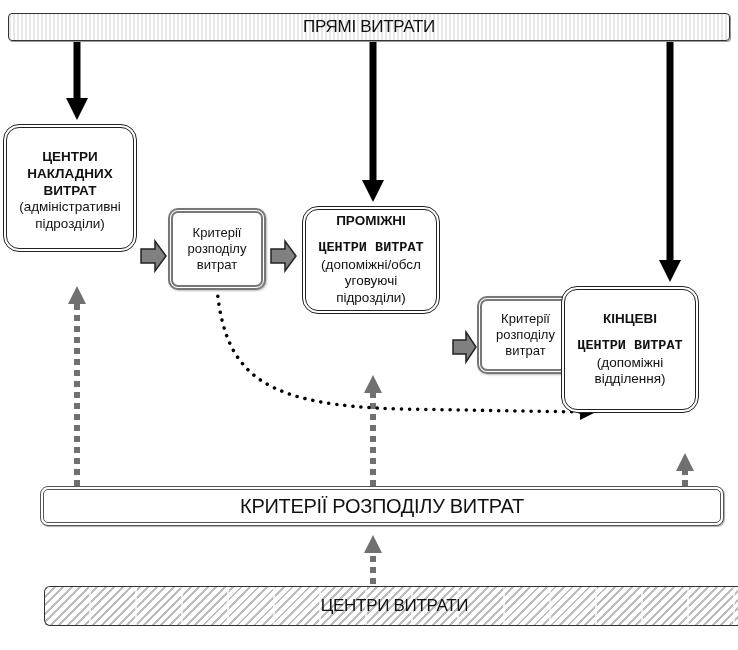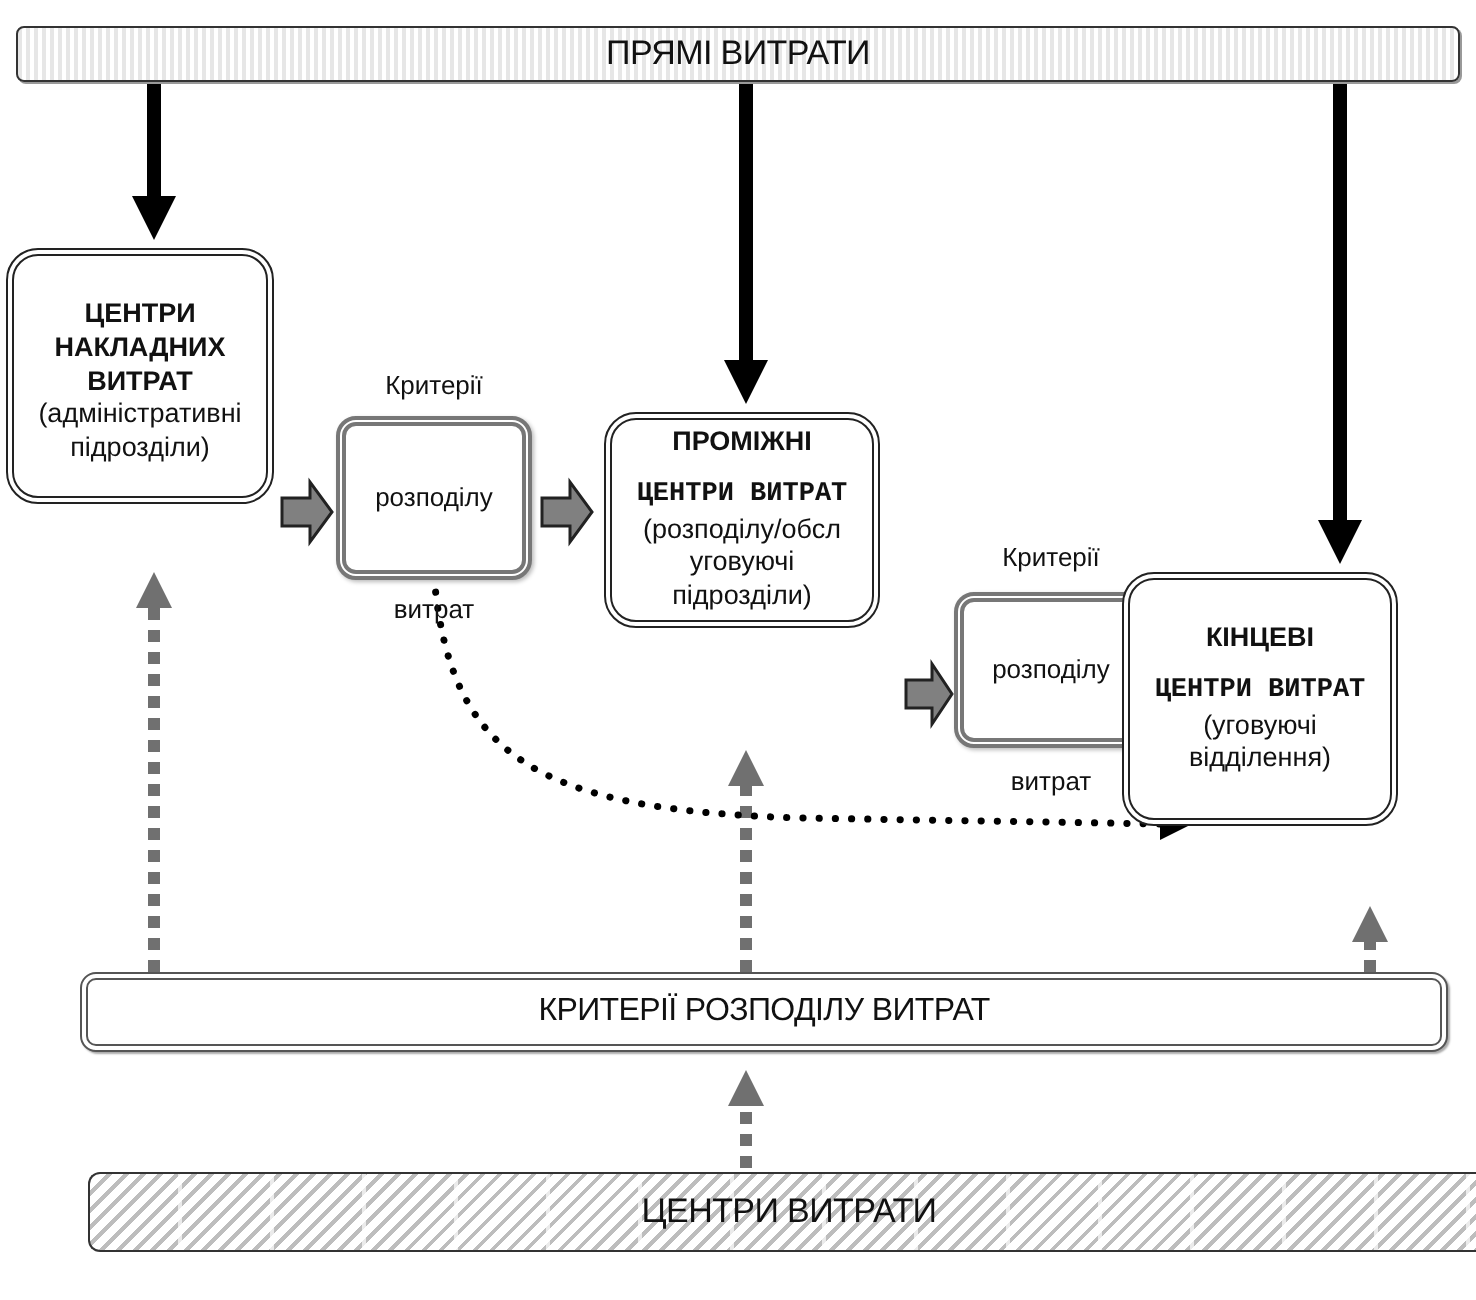--- a/index.html
+++ b/index.html
@@ -8,33 +8,33 @@
   svg.layer { position: absolute; left: 0; top: 0; }
 
   .banner { position: absolute; display: flex; align-items: center; justify-content: center;
             font-weight: normal; font-size: 17px; letter-spacing: -0.3px; box-sizing: border-box; }
   .banner-top { left: 8px; top: 13px; width: 722px; height: 28px;
     border: 1.5px solid #333; border-radius: 4px;
     background: repeating-linear-gradient(90deg, #e6e6e6 0 2px, #ffffff 2px 4px);
     box-shadow: 1px 1px 0 #999; }
   .banner-mid { left: 40px; top: 486px; width: 684px; height: 40px;
     border: 4px double #555; border-radius: 8px; background: #fff;
-    box-shadow: 1px 1px 1px #aaa; font-size: 16px; }
+    box-shadow: 1px 1px 1px #aaa; font-size: 20px; }
   .banner-bot { left: 44px; top: 586px; width: 700px; height: 40px;
     border: 1.5px solid #333; border-right: none; border-radius: 6px 0 0 6px;
     background:
       repeating-linear-gradient(90deg, transparent 0 44px, rgba(255,255,255,0.7) 44px 46px),
       repeating-linear-gradient(135deg, #bdbdbd 0 2px, #ffffff 2px 6px);
     font-size: 17px; }
 
   .box { position: absolute; box-sizing: border-box; display: flex; flex-direction: column;
          align-items: center; justify-content: center; text-align: center; background: #fff;
          line-height: 1.25; }
   .box-main { border: 4px double #222; border-radius: 16px; font-size: 13.5px; }
-  .box-crit { border: 5px double #777; border-radius: 10px; font-size: 13px; box-shadow: 1px 1px 2px #bbb; gap: 40px; }
+  .box-crit { border: 5px double #777; border-radius: 10px; font-size: 13px; box-shadow: 1px 1px 2px #bbb; }
   .b { font-weight: bold; }
   .gap { margin-top: 10px; font-family: Liberation Mono, monospace; }
 
   #box-overhead { left: 3px; top: 124px; width: 134px; height: 128px; padding-top: 6px; }
   #box-crit1 { left: 168px; top: 208px; width: 98px; height: 82px; }
   #box-intermediate { left: 302px; top: 206px; width: 138px; height: 108px; }
   #box-crit2 { left: 477px; top: 296px; width: 97px; height: 78px; }
   #box-final { left: 561px; top: 286px; width: 138px; height: 127px; }
 </style>
 </head>
@@ -114,29 +114,29 @@
 
 <div id="box-crit1" class="box box-crit">
   <div>Критерії</div>
   <div>розподілу</div>
   <div>витрат</div>
 </div>
 
 <div id="box-intermediate" class="box box-main">
   <div class="b">ПРОМІЖНІ</div>
   <div class="b gap">ЦЕНТРИ ВИТРАТ</div>
-  <div>(розподілу/обсл</div>
+  <div>(допоміжні/обсл</div>
   <div>уговуючі</div>
   <div>підрозділи)</div>
 </div>
 
 <div id="box-crit2" class="box box-crit">
   <div>Критерії</div>
   <div>розподілу</div>
   <div>витрат</div>
 </div>
 
 <div id="box-final" class="box box-main">
   <div class="b">КІНЦЕВІ</div>
   <div class="b gap">ЦЕНТРИ ВИТРАТ</div>
-  <div>(уговуючі</div>
+  <div>(допоміжні</div>
   <div>відділення)</div>
 </div>
 
 </body></html>

